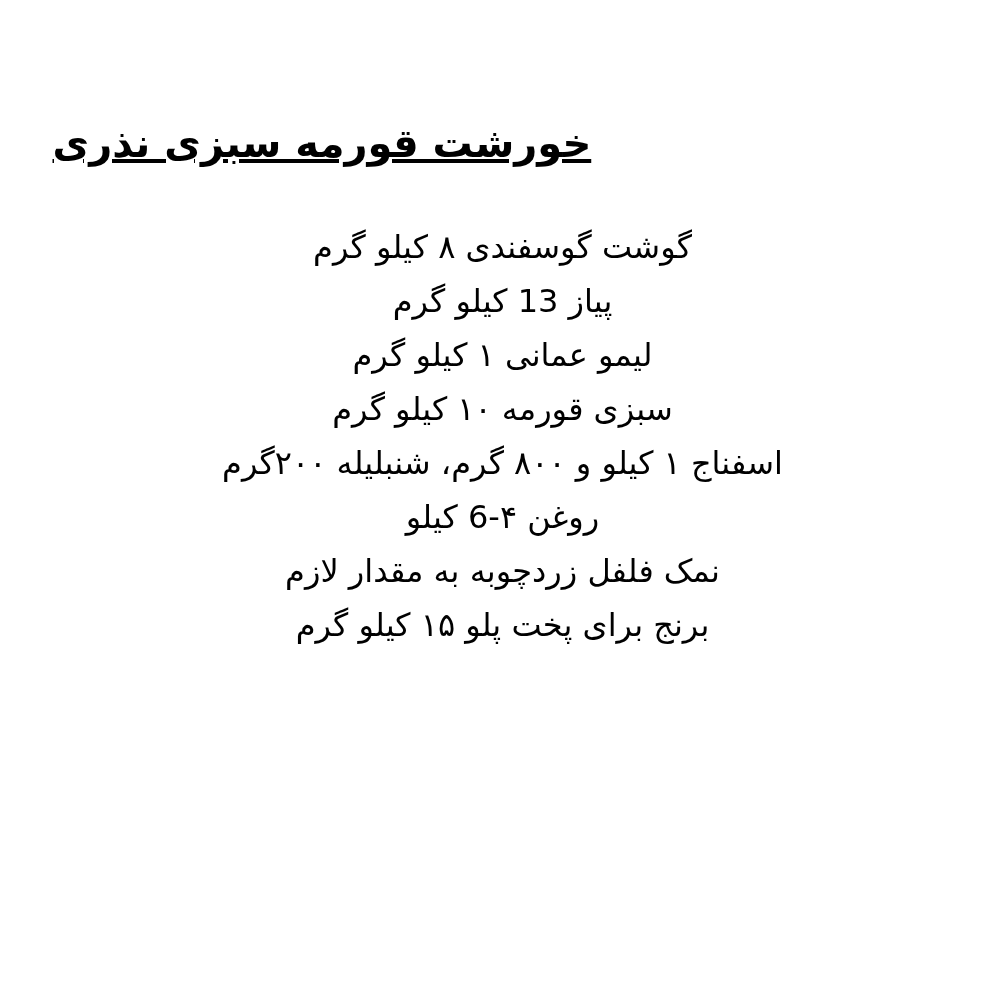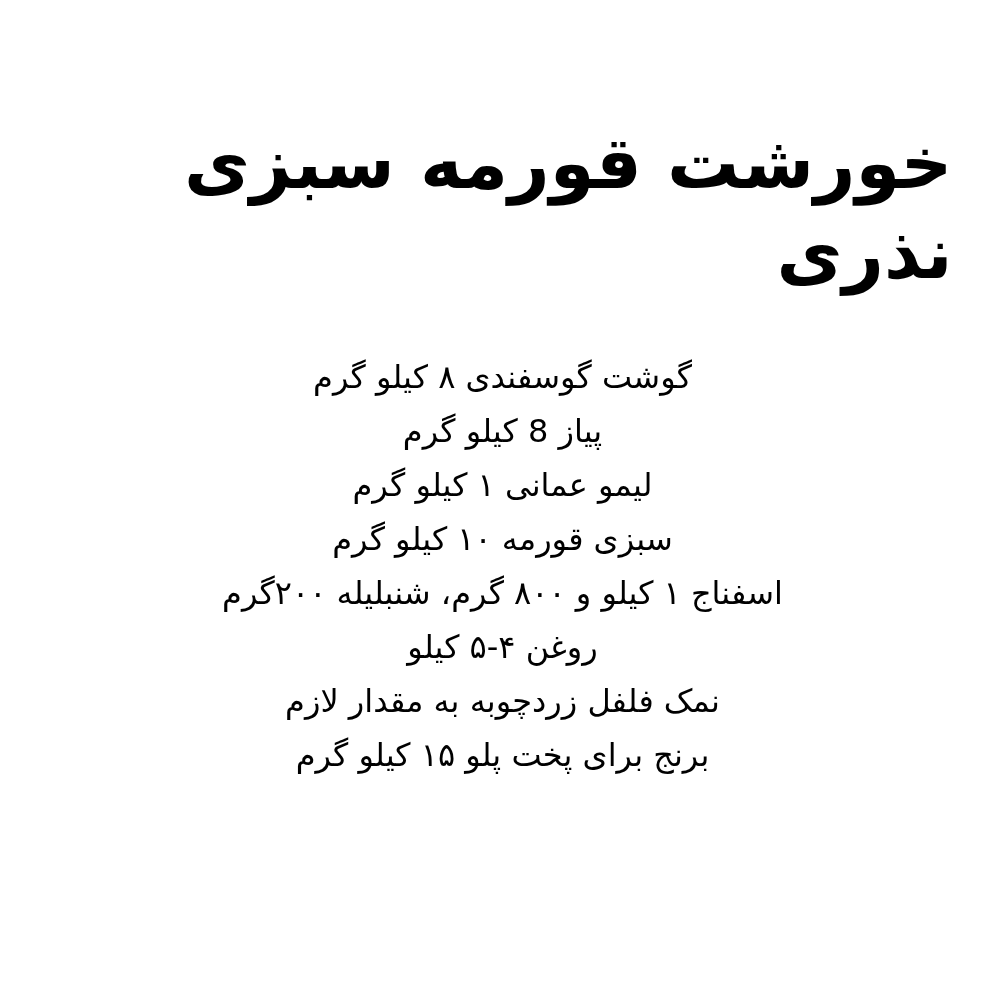--- a/index.html
+++ b/index.html
@@ -17,29 +17,30 @@
     width: 1005px;
     height: 1005px;
     background: #ffffff;
     box-sizing: border-box;
     display: flex;
     flex-direction: column;
     align-items: center;
   }
   .recipe-title {
     margin-top: 118px;
-    font-size: 72px;
+    font-size: 40px;
     font-weight: bold;
     color: #000000;
-    text-align: right;
+    text-align: left;
     line-height: 1.25;
     letter-spacing: 0px;
     direction: rtl;
     unicode-bidi: isolate;
     width: 900px;
+    text-decoration: underline;
   }
   .ingredients {
     margin-top: 52px;
     width: 880px;
     display: flex;
     flex-direction: column;
     align-items: center;
     direction: rtl;
   }
   .ingredient-line {
@@ -55,22 +56,22 @@
 </style>
 </head>
 <body>
 
 <div class="page">
 
   <div class="recipe-title">خورشت قورمه سبزی نذری</div>
 
   <div class="ingredients">
     <div class="ingredient-line">گوشت گوسفندی ۸ کیلو گرم</div>
-    <div class="ingredient-line">پیاز 8 کیلو گرم</div>
+    <div class="ingredient-line">پیاز 13 کیلو گرم</div>
     <div class="ingredient-line">لیمو عمانی ۱ کیلو گرم</div>
     <div class="ingredient-line">سبزی قورمه ۱۰ کیلو گرم</div>
     <div class="ingredient-line">اسفناج ۱ کیلو و ۸۰۰ گرم، شنبلیله ۲۰۰گرم</div>
-    <div class="ingredient-line">روغن ۴-۵ کیلو</div>
+    <div class="ingredient-line">روغن ۴-6 کیلو</div>
     <div class="ingredient-line">نمک فلفل زردچوبه به مقدار لازم</div>
     <div class="ingredient-line">برنج برای پخت پلو ۱۵ کیلو گرم</div>
   </div>
 
 </div>
 
 </body></html>

